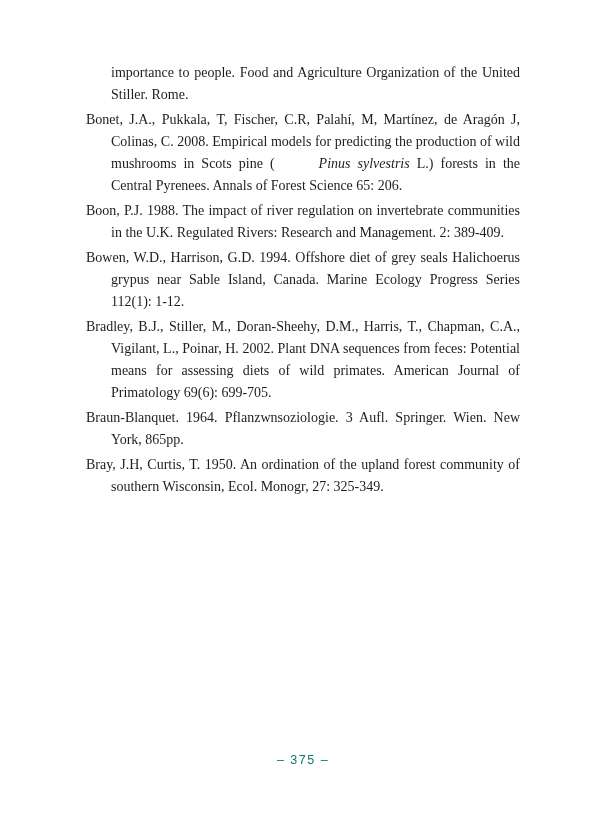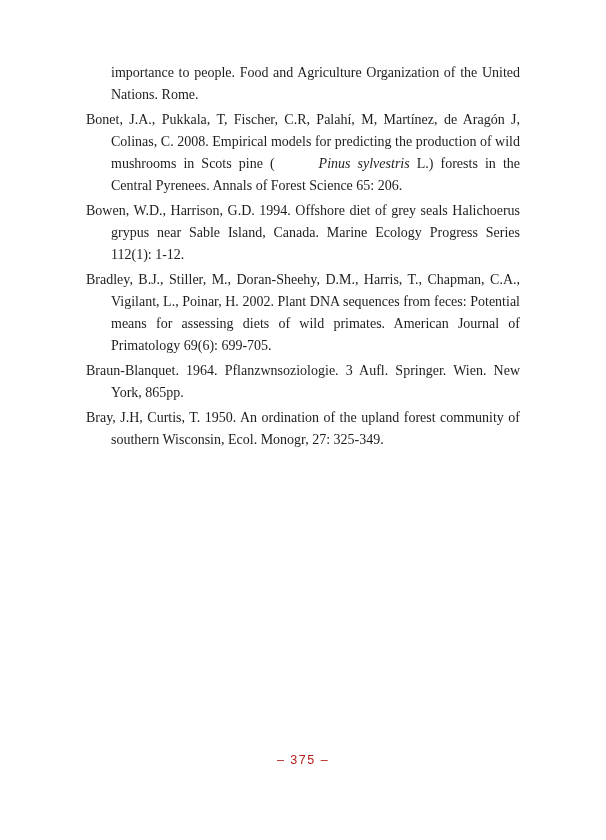--- a/index.html
+++ b/index.html
@@ -39,33 +39,34 @@
     margin-left: 44px;
   }
   .footer {
     position: absolute;
     top: 753px;
     left: 0;
     width: 606px;
     text-align: center;
     font-family: "Liberation Sans", "DejaVu Sans", sans-serif;
     font-size: 12.5px;
-    color: #b91c1c;
+    color: #0f766e;
     letter-spacing: 1.5px;
   }
 </style>
 </head>
 <body>
 
 <div class="page">
 
   <div class="text-block">
-    <p class="ref continuation">importance to people. Food and Agriculture Organization of the United Nations. Rome.</p>
+    <p class="ref continuation">importance to people. Food and Agriculture Organization of the United Stiller. Rome.</p>
     <div id="entries">
         <p class="ref"><span>Bonet, J.A., Pukkala, T, Fischer, C.R, Palahí, M, Martínez, de Aragón J, Colinas, C. 2008. Empirical models for predicting the production of wild mushrooms in Scots  pine (</span><span class="italic-run">Pinus sylvestris</span><span> L.) forests in the Central Pyrenees. Annals of Forest  Science 65: 206.</span></p>
+        <p class="ref"><span>Boon, P.J. 1988. The impact of river regulation on invertebrate communities in the U.K. Regulated Rivers: Research and Management. 2: 389-409.</span></p>
         <p class="ref"><span>Bowen, W.D., Harrison, G.D. 1994. Offshore diet of grey seals Halichoerus grypus near Sable Island, Canada. Marine Ecology Progress Series 112(1): 1-12.</span></p>
         <p class="ref"><span>Bradley, B.J., Stiller, M., Doran-Sheehy, D.M., Harris, T., Chapman, C.A., Vigilant, L., Poinar, H. 2002. Plant DNA sequences from feces: Potential means for assessing diets of wild primates. American Journal of Primatology 69(6): 699-705.</span></p>
         <p class="ref"><span>Braun-Blanquet. 1964. Pflanzwnsoziologie. 3 Aufl. Springer. Wien. New York, 865pp.</span></p>
         <p class="ref"><span>Bray, J.H, Curtis, T. 1950. An ordination of the upland forest community of southern  Wisconsin, Ecol. Monogr, 27: 325-349.</span></p>
       </div>
   </div>
 
   <div class="footer">
     <span>– 375 –</span>
   </div>

